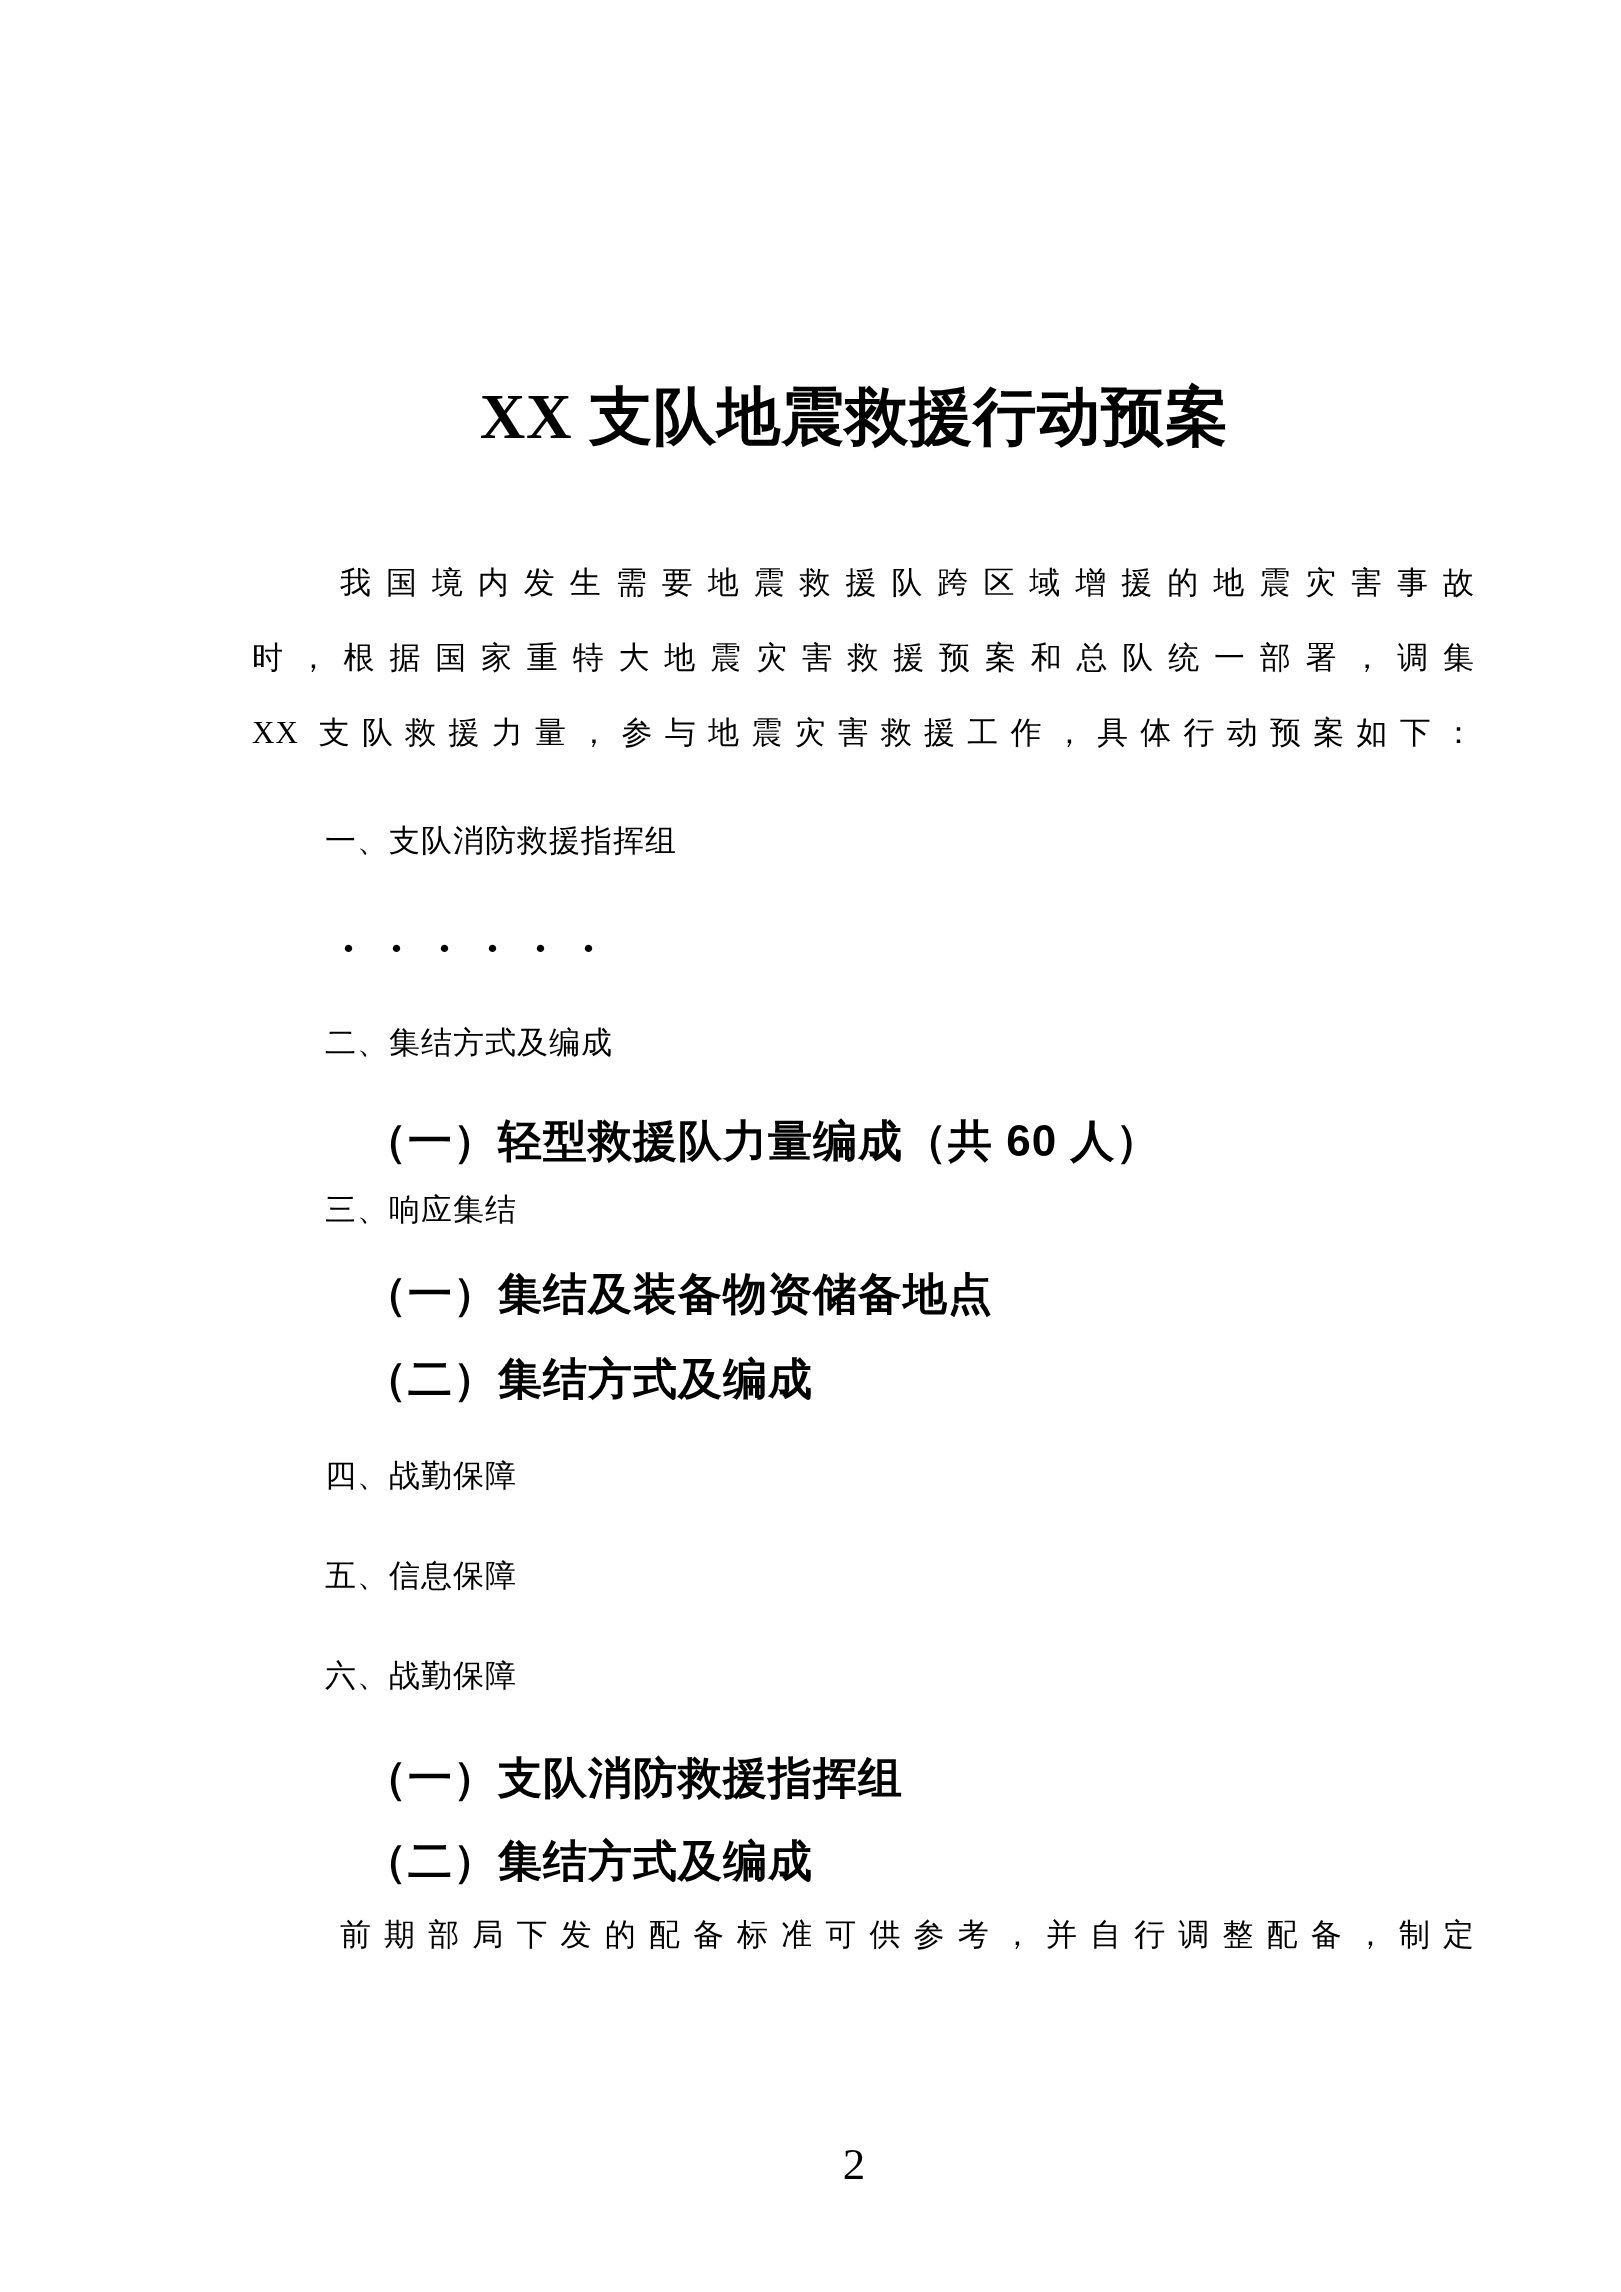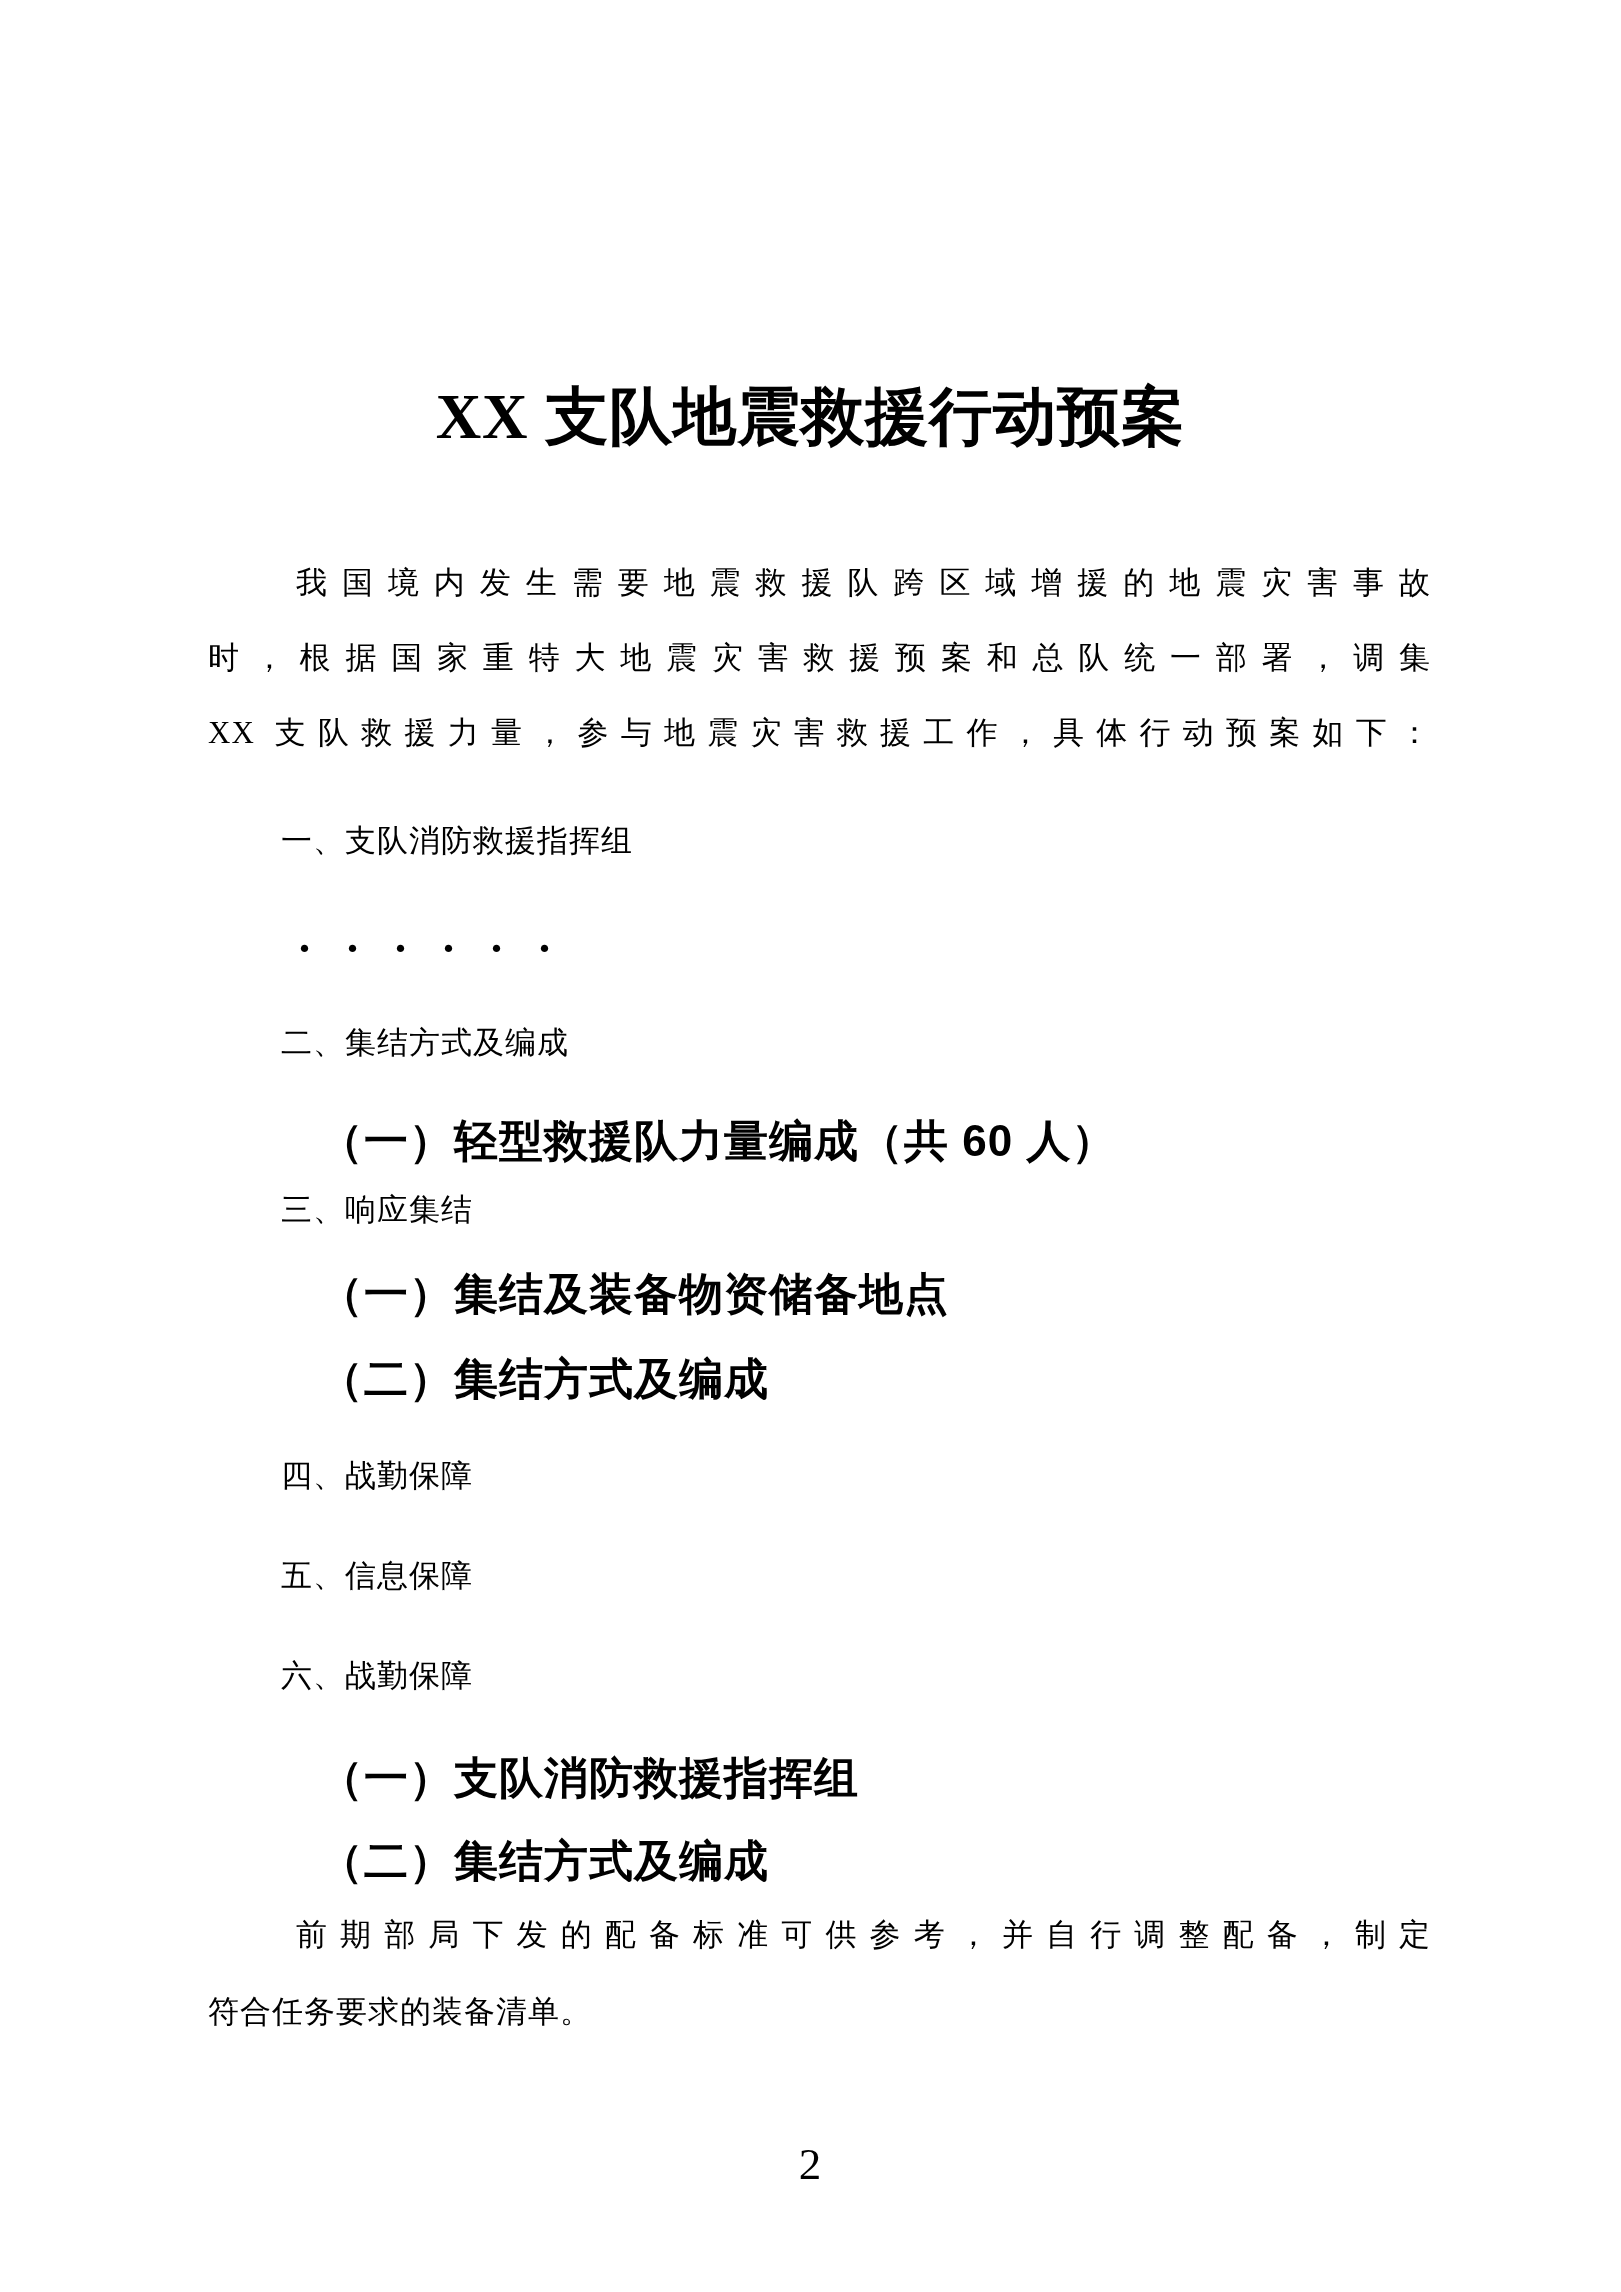--- a/index.html
+++ b/index.html
@@ -7,20 +7,21 @@
     padding: 0;
   }
   .page {
     position: relative;
     width: 1565px;
     height: 2293px;
     background: #ffffff;
     color: #000000;
     font-family: "Liberation Serif", serif;
     overflow: hidden;
+    margin-left: 44px;
   }
   .line {
     position: absolute;
     line-height: 1;
     white-space: nowrap;
     letter-spacing: 1px;
   }
   
   .ln-title {
     top: 386px;
@@ -115,18 +116,17 @@
   <div class="line bold-item ln-b3">（二）集结方式及编成</div>
 
   <div class="line head ln-h4">四、战勤保障</div>
   <div class="line head ln-h5">五、信息保障</div>
   <div class="line head ln-h6">六、战勤保障</div>
 
   <div class="line bold-item ln-b4">（一）支队消防救援指挥组</div>
   <div class="line bold-item ln-b5">（二）集结方式及编成</div>
 
   <div class="line body-line just indent2 ln-p2-1">前期部局下发的配备标准可供参考，并自行调整配备，制定</div>
-  <div class="line body-line ln-p2-2">符合任务要求的装备清单。</div>
 
   <div class="line ln-pageno">2</div>
 
 </div>
 
 
 </body></html>

